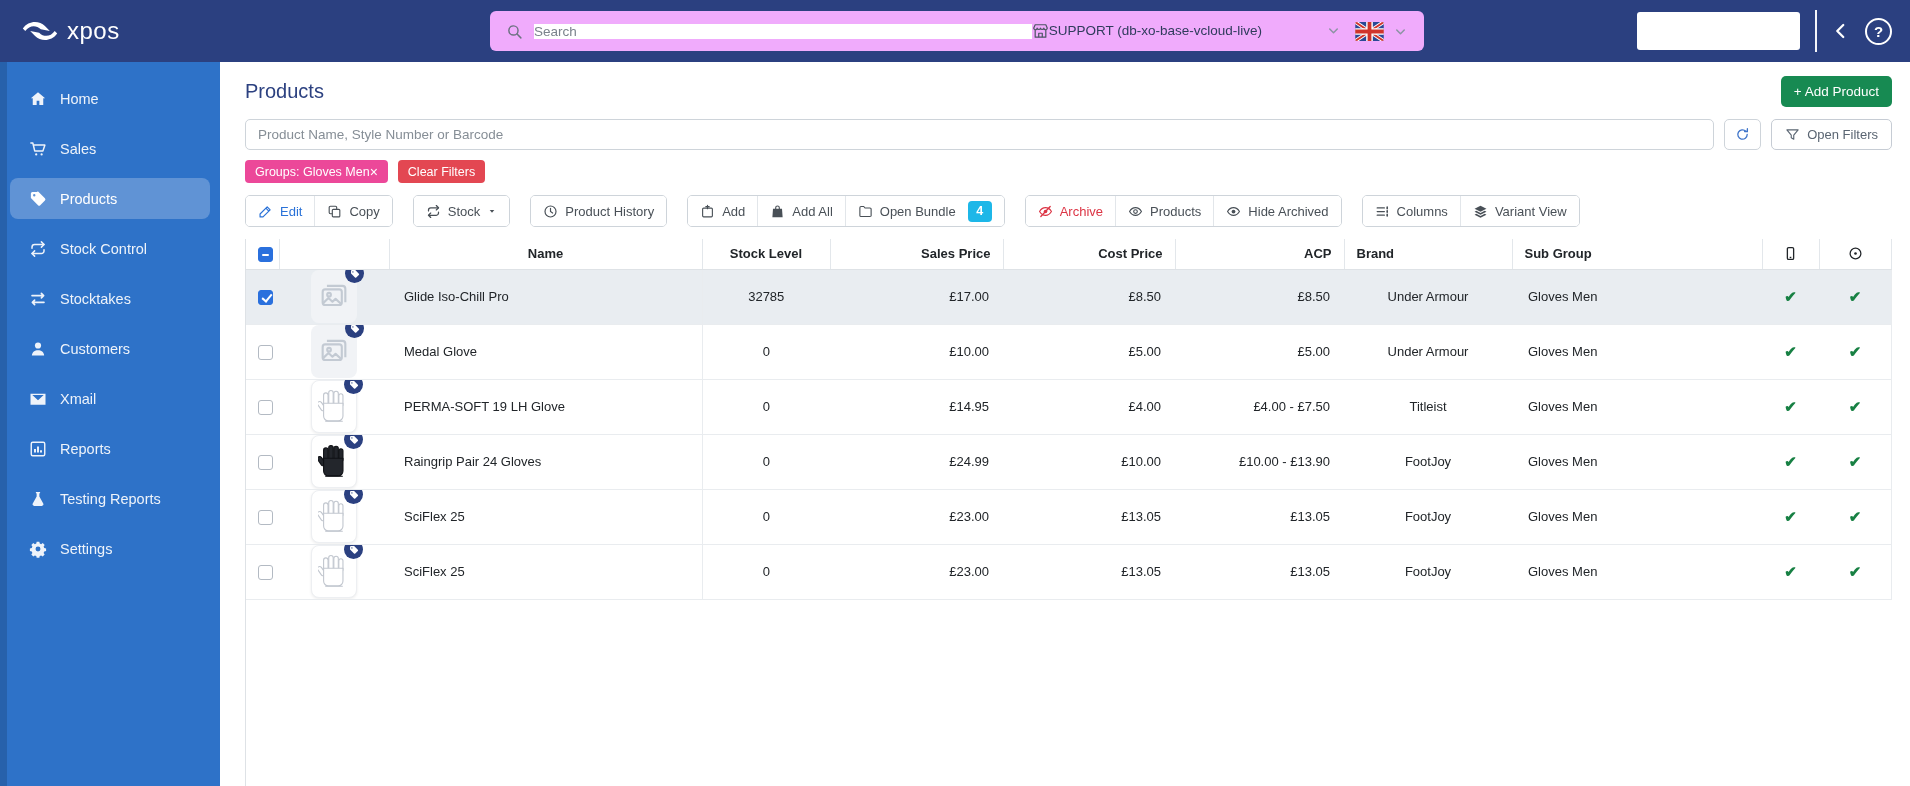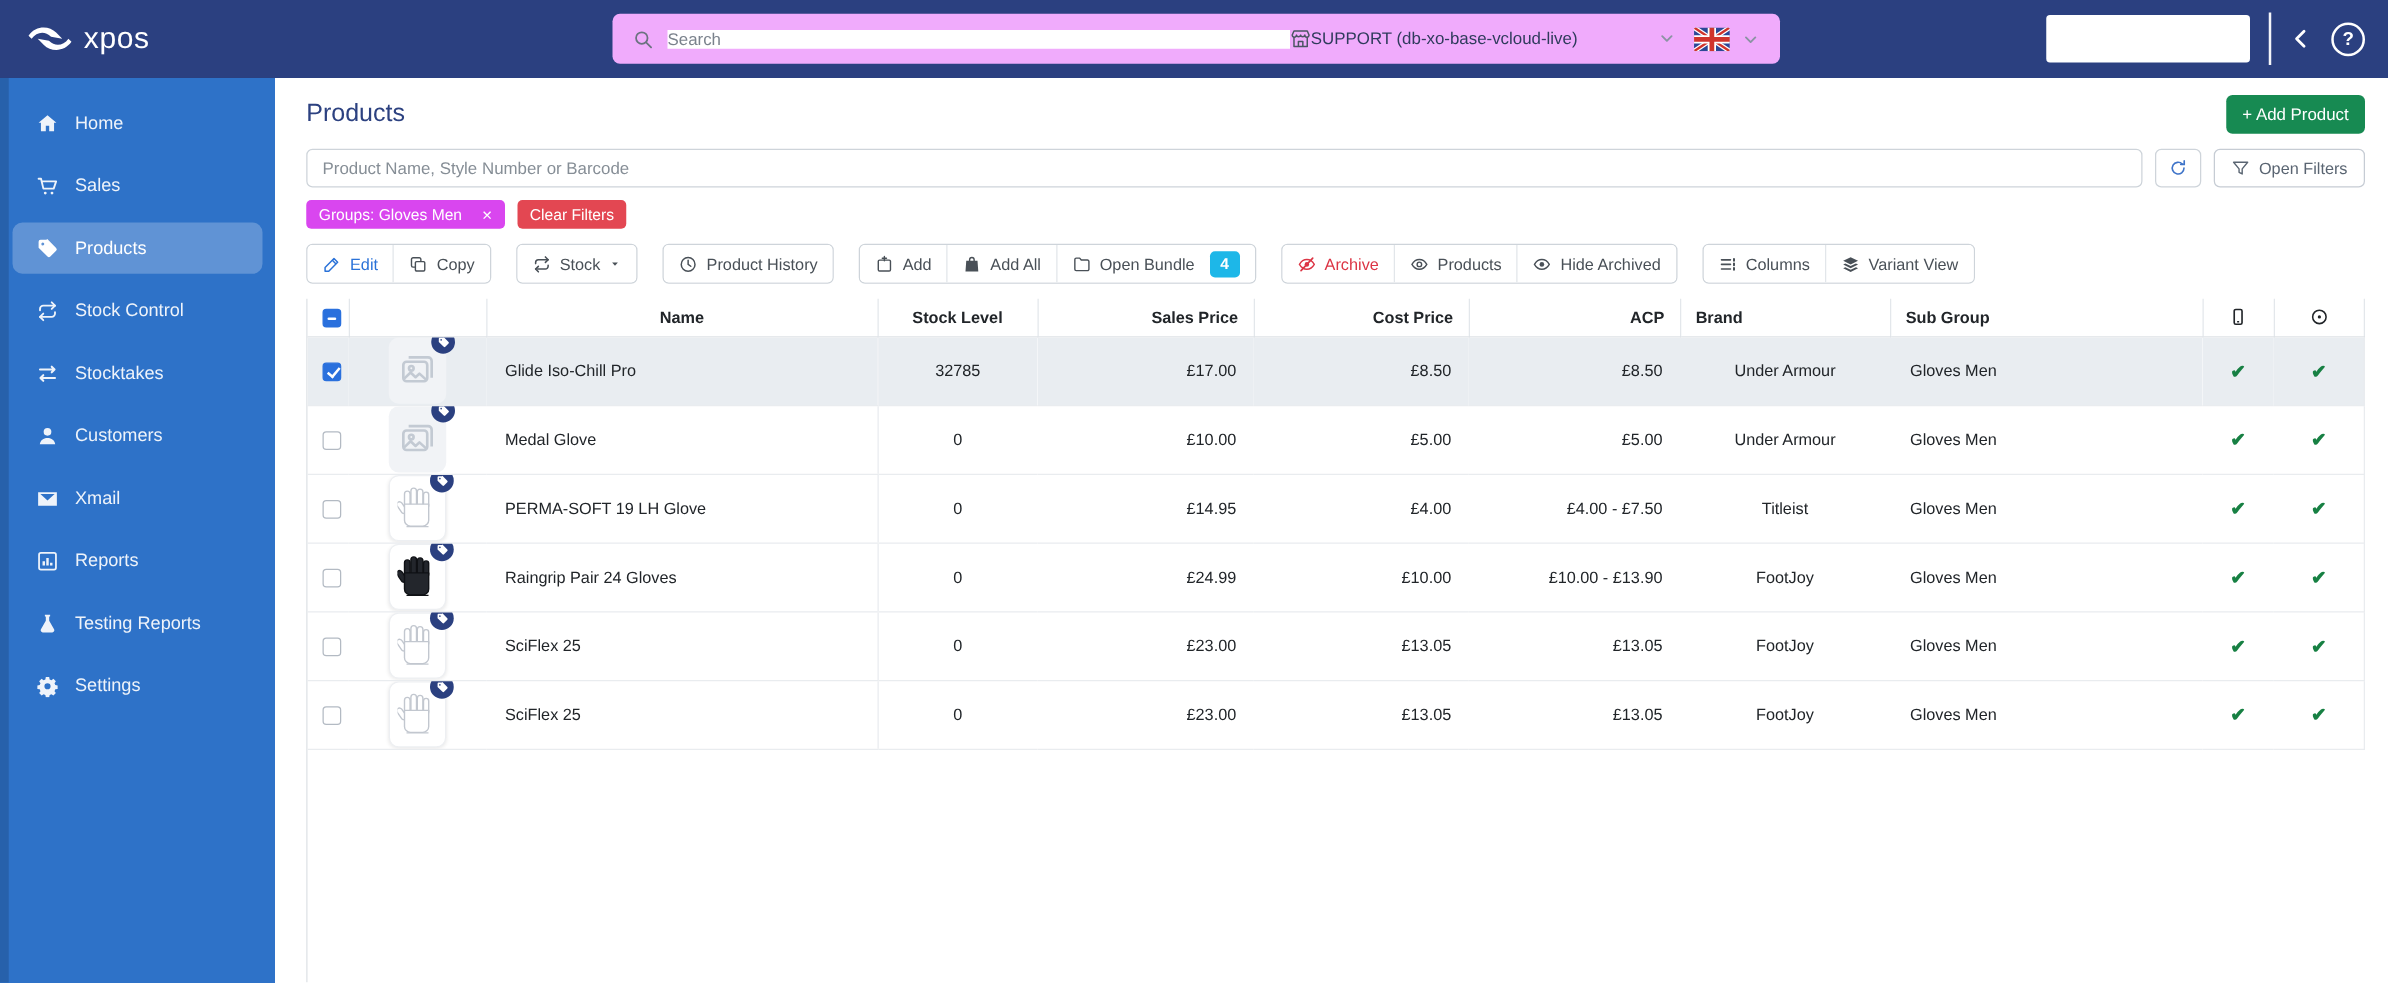--- a/index.html
+++ b/index.html
@@ -41,21 +41,21 @@
 
   .search-row{display:flex;gap:10px;margin-top:12px;align-items:center}
   .filter-input{flex:1;height:31px;border:1px solid #ced4da;border-radius:5px;padding:0 12px;font-size:13.5px;color:#333;outline:none;font-family:inherit}
   .filter-input::placeholder{color:#868e96}
   .btn-refresh{width:37px;height:31px;border:1px solid #ced4da;border-radius:5px;background:#fff;display:flex;align-items:center;justify-content:center;color:#3f74c9;cursor:pointer}
   .btn-openfilters{height:31px;border:1px solid #c6ccd4;border-radius:5px;background:#fff;display:flex;align-items:center;gap:7px;padding:0 13px;font-size:13px;font-family:inherit;color:#5a6572;cursor:pointer}
   .ic svg{width:15px;height:15px;display:block}
 
   .chips-row{display:flex;gap:10px;margin-top:10px}
   .chip{height:23px;display:flex;align-items:center;border-radius:4px;color:#fff;font-size:12.5px;padding:0 10px;cursor:pointer}
-  .chip-blue{background:#d946ef;gap:16px}
+  .chip-blue{background:#ec4899;gap:0}
   .chip-red{background:#e34752;font-weight:normal}
   .chip-x{font-size:14px;line-height:1}
 
   .toolbar{display:flex;gap:20px;margin-top:12px}
   .tb-group{display:flex;border:1px solid #ced4da;border-radius:5px;background:#fff;overflow:hidden}
   .tb-btn{display:flex;align-items:center;gap:7px;padding:0 12px;height:30px;font-size:13px;font-family:inherit;color:#495057;background:#fff;border:none;border-left:1px solid #e2e6ea;cursor:pointer;white-space:nowrap}
   .tb-btn:first-child{border-left:none}
   .tb-btn.blue{color:#2a72d8}
   .tb-btn.red{color:#dc3545}
   .caret svg{width:10px;height:10px;display:block}

